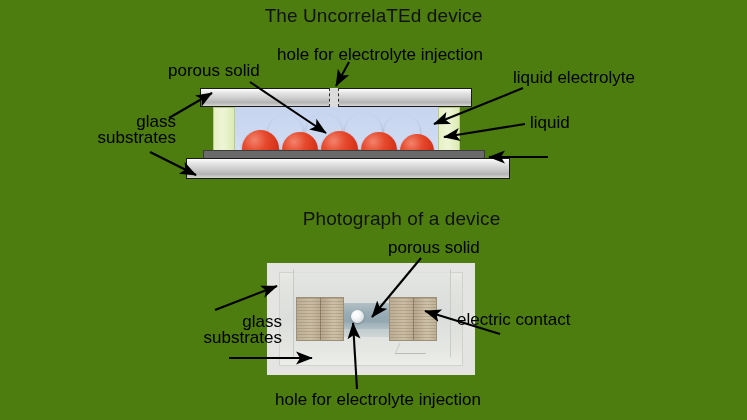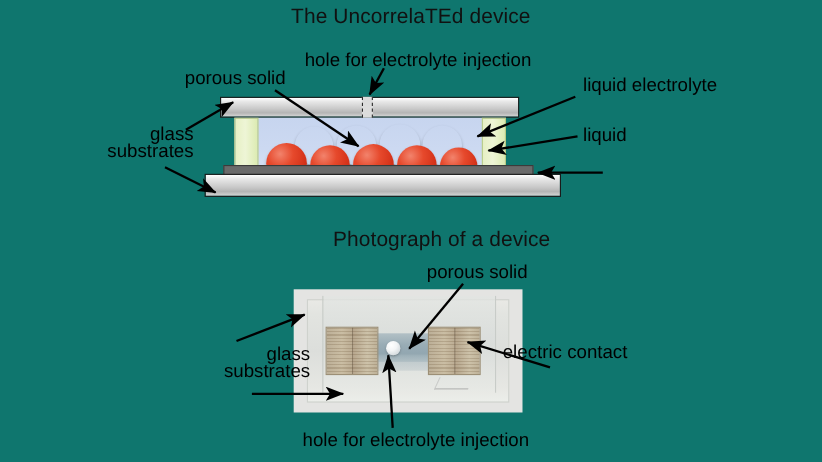--- a/index.html
+++ b/index.html
@@ -8,21 +8,21 @@
     background: #ffffff;
   }
   body {
     font-family: "Liberation Sans", sans-serif;
     color: #000000;
   }
   #page {
     position: relative;
     width: 747px;
     height: 420px;
-    background: #0f766e;
+    background: #4d7c0f;
     overflow: hidden;
   }
   .title {
     position: absolute;
     text-align: center;
     font-size: 19px;
     color: #111111;
     white-space: nowrap;
     letter-spacing: 0.1px;
   }
@@ -249,21 +249,21 @@
 
     <line x1="229" y1="358" x2="312" y2="358" stroke="#000" stroke-width="2.1" marker-end="url(#ah)"></line>
 
     <line x1="357" y1="389" x2="353" y2="323" stroke="#000" stroke-width="2.1" marker-end="url(#ah)"></line>
   </svg>
 
   <div class="lbl" style="left:168px; top:63px;">porous solid</div>
 
   <div class="lbl" style="left:277px; top:47px;">hole for electrolyte injection</div>
 
-  <div class="lbl" style="left:530px; top:70px;">liquid electrolyte</div>
+  <div class="lbl" style="left:513px; top:70px;">liquid electrolyte</div>
 
   <div class="lbl" style="left:530px; top:115px;">liquid</div>
 
   <div class="lbl c" style="left:96px; top:114px; width:80px;">glass
 substrates</div>
 
 
   <div class="lbl" style="left:388px; top:240px;">porous solid</div>
 
   <div class="lbl" style="left:457px; top:312px;">electric contact</div>

